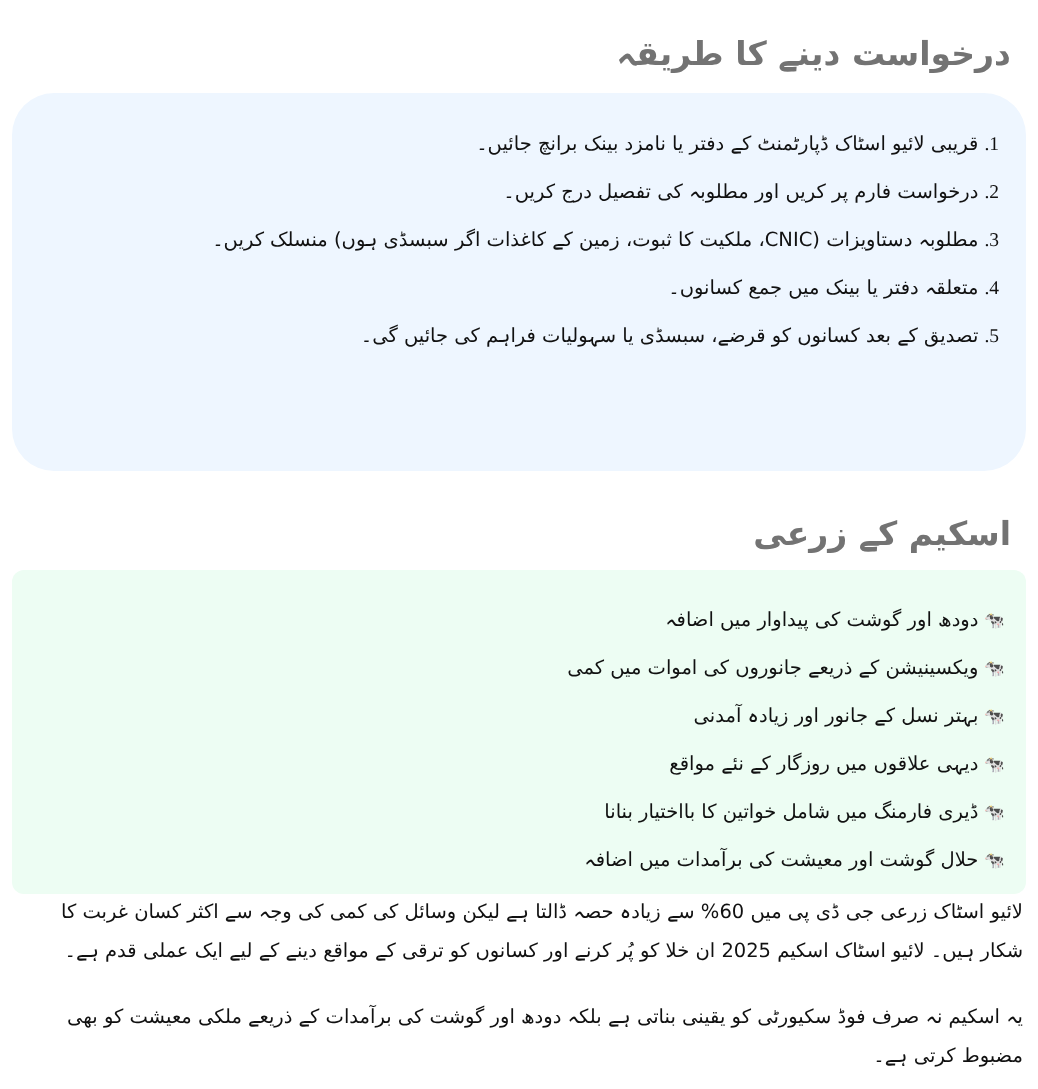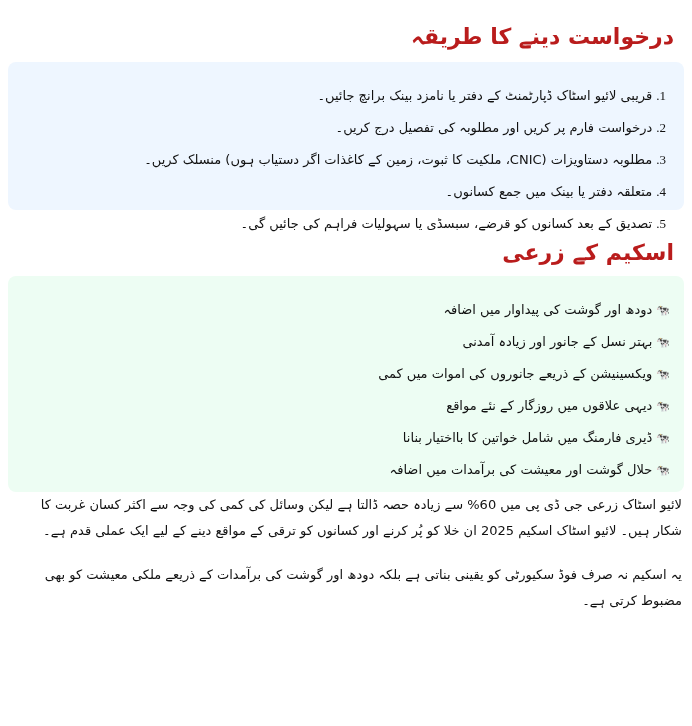--- a/index.html
+++ b/index.html
@@ -17,40 +17,41 @@
     }
     .page {
       position: relative;
       width: 692px;
       padding: 0 8px 0 8px;
       box-sizing: border-box;
     }
     h2 {
       margin: 0;
       font-weight: bold;
-      color: #b91c1c;
+      color: #737373;
       text-align: right;
       padding-right: 10px;
       font-size: 22px;
       line-height: 30px;
     }
     .h-steps { padding-top: 22px; height: 40px; box-sizing: content-box; }
     .h-benefits { padding-top: 28px; height: 38px; box-sizing: content-box; }
     .h-importance { padding-top: 24px; height: 40px; box-sizing: content-box; }
 
     .box {
       border-radius: 8px;
       padding: 18px 14px 14px 14px;
       box-sizing: border-box;
       margin: 0 0 0 0;
     }
     .box-steps {
       background: #eef6ff;
-      height: 148px;
+      height: 252px;
       margin-top: 0;
+      border-radius: 28px;
     }
     .box-benefits {
       background: #edfdf3;
       height: 216px;
     }
     ol.steps, ul.benefits {
       list-style: none;
       margin: 0;
       padding: 0;
     }
@@ -94,32 +95,32 @@
 </head>
 <body>
 
 <div class="page">
 
   <h2 class="h-steps">درخواست دینے کا طریقہ</h2>
   <div class="box box-steps">
     <ol class="steps">
       <li><span class="num">1.</span><span>قریبی لائیو اسٹاک ڈپارٹمنٹ کے دفتر یا نامزد بینک برانچ جائیں۔</span></li>
       <li><span class="num">2.</span><span>درخواست فارم پر کریں اور مطلوبہ کی تفصیل درج کریں۔</span></li>
-      <li><span class="num">3.</span><span>مطلوبہ دستاویزات (CNIC، ملکیت کا ثبوت، زمین کے کاغذات اگر دستیاب ہوں) منسلک کریں۔</span></li>
+      <li><span class="num">3.</span><span>مطلوبہ دستاویزات (CNIC، ملکیت کا ثبوت، زمین کے کاغذات اگر سبسڈی ہوں) منسلک کریں۔</span></li>
       <li><span class="num">4.</span><span>متعلقہ دفتر یا بینک میں جمع کسانوں۔</span></li>
       <li><span class="num">5.</span><span>تصدیق کے بعد کسانوں کو قرضے، سبسڈی یا سہولیات فراہم کی جائیں گی۔</span></li>
     </ol>
   </div>
 
   <h2 class="h-benefits">اسکیم کے زرعی</h2>
   <div class="box box-benefits">
     <ul class="benefits">
       <li><span class="ico">🐄</span><span>دودھ اور گوشت کی پیداوار میں اضافہ</span></li>
+      <li><span class="ico">🐄</span><span>ویکسینیشن کے ذریعے جانوروں کی اموات میں کمی</span></li>
       <li><span class="ico">🐄</span><span>بہتر نسل کے جانور اور زیادہ آمدنی</span></li>
-      <li><span class="ico">🐄</span><span>ویکسینیشن کے ذریعے جانوروں کی اموات میں کمی</span></li>
       <li><span class="ico">🐄</span><span>دیہی علاقوں میں روزگار کے نئے مواقع</span></li>
       <li><span class="ico">🐄</span><span>ڈیری فارمنگ میں شامل خواتین کا بااختیار بنانا</span></li>
       <li><span class="ico">🐄</span><span>حلال گوشت اور معیشت کی برآمدات میں اضافہ</span></li>
     </ul>
   </div>
 
   <p class="para">لائیو اسٹاک زرعی جی ڈی پی میں 60% سے زیادہ حصہ ڈالتا ہے لیکن وسائل کی کمی کی وجہ سے اکثر کسان غربت کا شکار ہیں۔ لائیو اسٹاک اسکیم 2025 ان خلا کو پُر کرنے اور کسانوں کو ترقی کے مواقع دینے کے لیے ایک عملی قدم ہے۔</p>
   <p class="para">یہ اسکیم نہ صرف فوڈ سکیورٹی کو یقینی بناتی ہے بلکہ دودھ اور گوشت کی برآمدات کے ذریعے ملکی معیشت کو بھی مضبوط کرتی ہے۔</p>
 
 </div>

